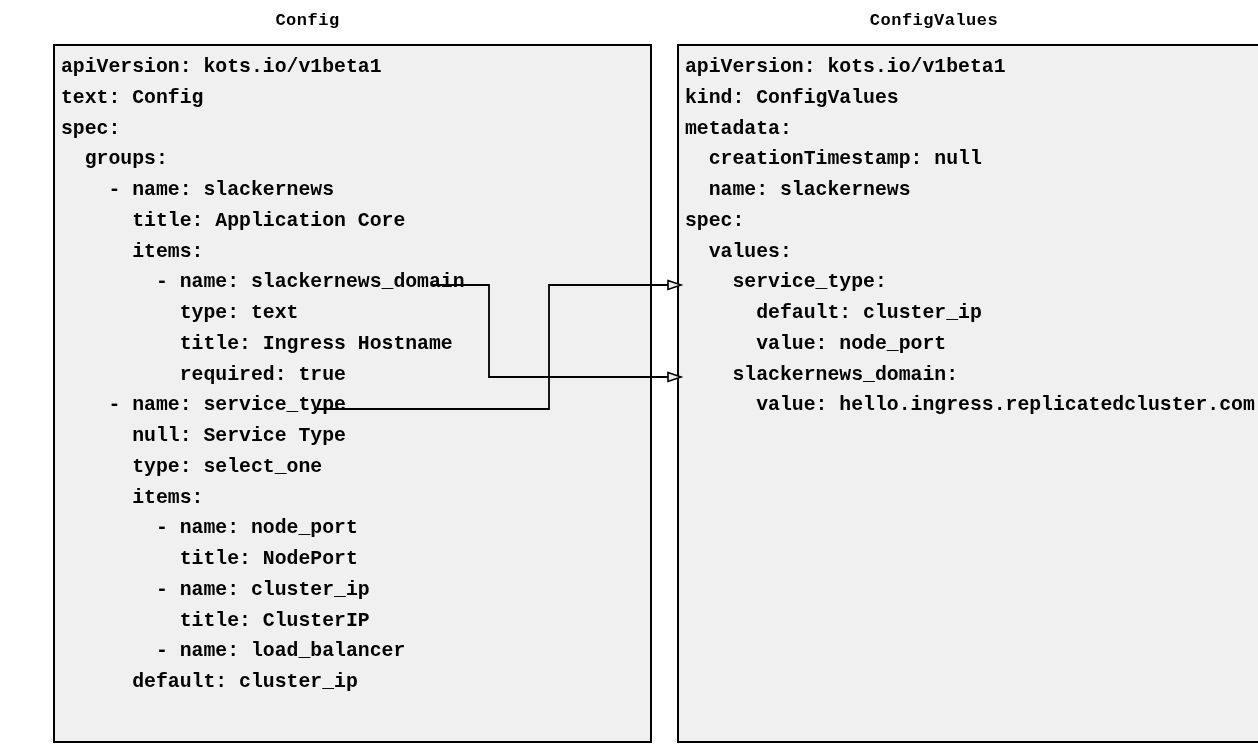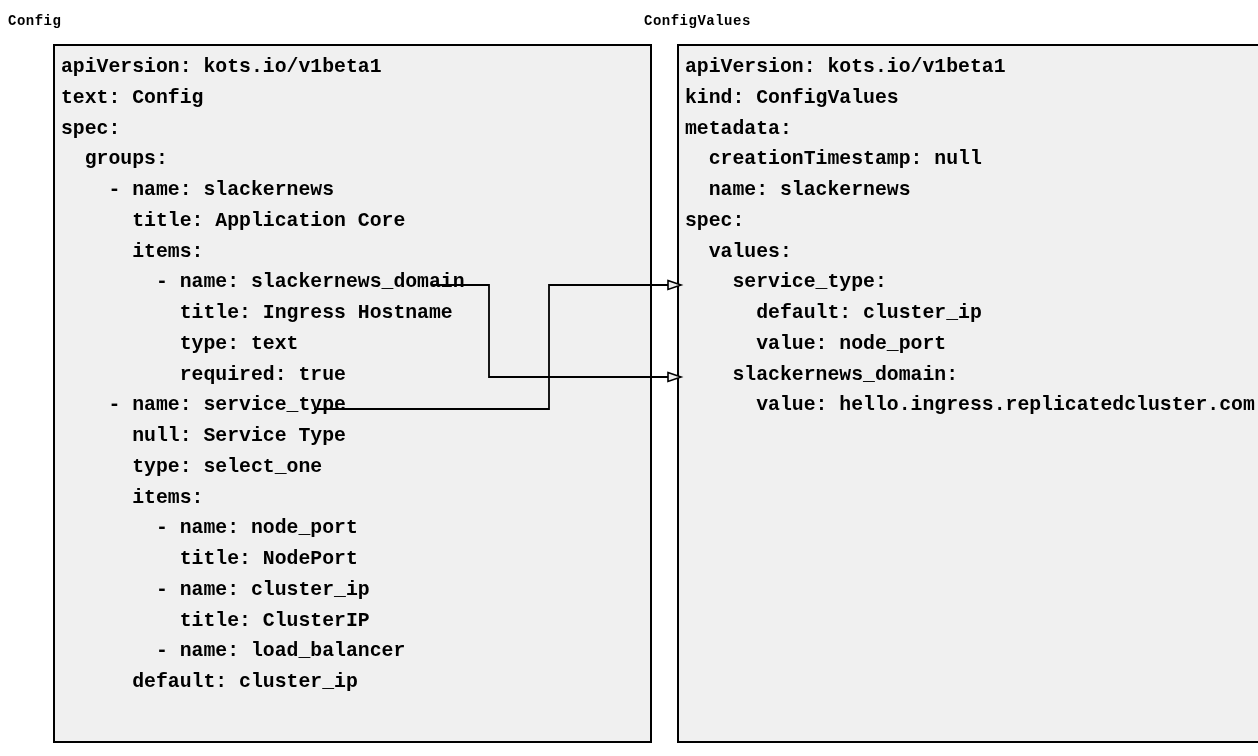--- a/index.html
+++ b/index.html
@@ -18,27 +18,28 @@
     background: var(--page-background);
     font-family: "Liberation Mono", "DejaVu Sans Mono", monospace;
     color: var(--text);
     overflow: hidden;
   }
   .panel-title {
     position: absolute;
     top: 6px;
     height: 30px;
     line-height: 30px;
+    text-align: center;
     font-weight: bold;
-    font-size: 14px;
+    font-size: 17px;
     letter-spacing: 0.5px;
     white-space: pre;
   }
   .panel-title.left  { left: 8px;   width: 599px; }
-  .panel-title.right { left: 644px; width: 612px; font-family: Liberation Mono, monospace; }
+  .panel-title.right { left: 628px; width: 612px; font-family: Liberation Mono, monospace; }
   .panel {
     position: absolute;
     top: 44px;
     height: 699px;
     background: var(--panel-background);
     border: 2px solid var(--panel-border);
     margin-left: 45px;
   }
   .panel.left  { left: 8px;   width: 599px; }
   .panel.right { left: 632px; width: 612px; }
@@ -82,22 +83,22 @@
   <div class="panel left">
     <div class="code">
         <div class="code-line">apiVersion: kots.io/v1beta1</div>
         <div class="code-line">text: Config</div>
         <div class="code-line">spec:</div>
         <div class="code-line">  groups:</div>
         <div class="code-line">    - name: slackernews</div>
         <div class="code-line">      title: Application Core</div>
         <div class="code-line">      items:</div>
         <div class="code-line">        - name: slackernews_domain</div>
+        <div class="code-line">          type: text</div>
         <div class="code-line">          title: Ingress Hostname</div>
-        <div class="code-line">          type: text</div>
         <div class="code-line">          required: true</div>
         <div class="code-line">    - name: service_type</div>
         <div class="code-line">      null: Service Type</div>
         <div class="code-line">      type: select_one</div>
         <div class="code-line">      items:</div>
         <div class="code-line">        - name: node_port</div>
         <div class="code-line">          title: NodePort</div>
         <div class="code-line">        - name: cluster_ip</div>
         <div class="code-line">          title: ClusterIP</div>
         <div class="code-line">        - name: load_balancer</div>

